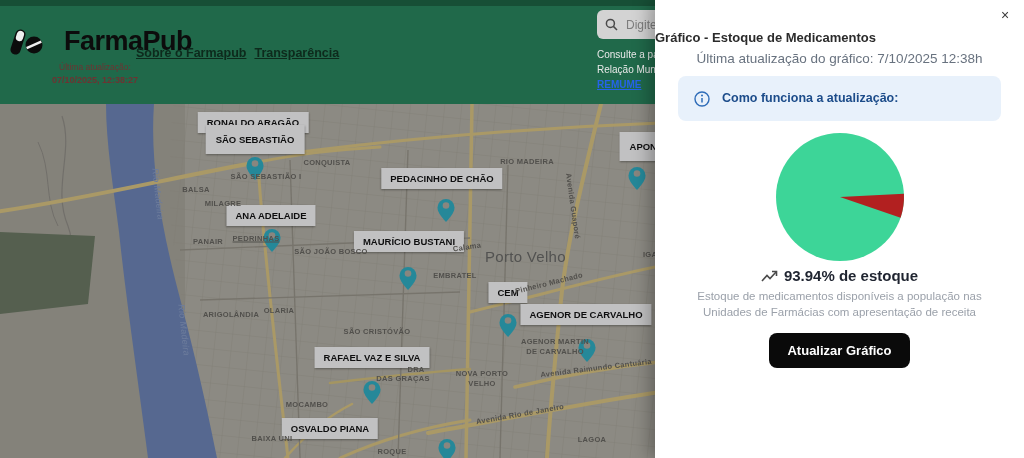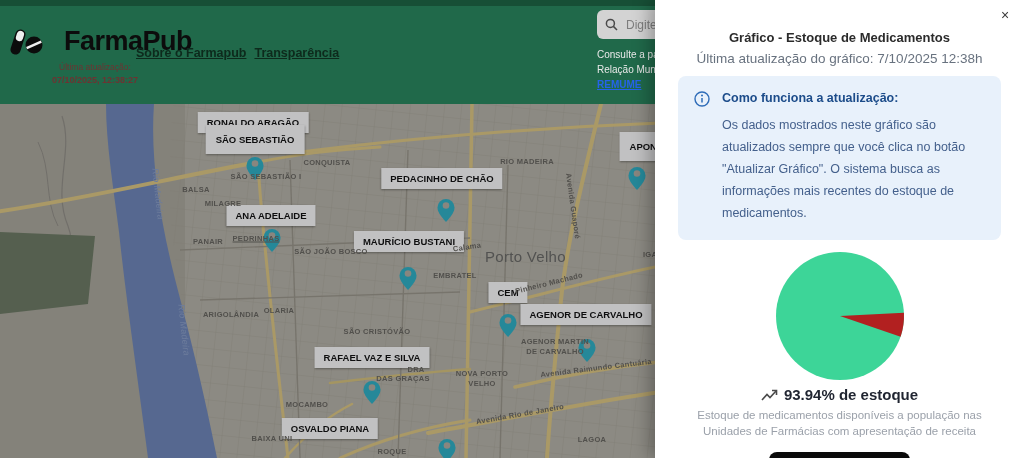--- a/index.html
+++ b/index.html
@@ -35,21 +35,21 @@
           transform-origin:center;letter-spacing:.3px;}
   .street.river-name{color:#8fa3cc;font-weight:normal;font-style:italic;font-size:9px;}
   .city-label{position:absolute;font-size:15px;color:#6b6b68;letter-spacing:.3px;}
   .map-dim{position:absolute;left:0;top:0;width:100%;height:100%;background:rgba(8,8,10,.25);pointer-events:none;}
 
   
   .panel{position:absolute;left:655px;top:0;width:369px;height:458px;background:#ffffff;
          box-shadow:-6px 0 16px rgba(0,0,0,.28);box-sizing:border-box;}
   .panel-close{position:absolute;top:6px;right:10px;font-size:14px;color:#3a3a3a;cursor:pointer;
                width:18px;height:18px;text-align:center;line-height:18px;}
-  .panel-title{margin-top:30px;text-align:center;font-size:13px;font-weight:bold;color:#2b2b2b;}
+  .panel-title{margin-top:30px;text-align:left;font-size:13px;font-weight:bold;color:#2b2b2b;}
   .panel-sub{margin-top:6px;text-align:center;font-size:13.5px;color:#68727f;}
   .infobox{position:relative;margin:10px 23px 0 23px;background:#e8f1fb;border-radius:8px;
            padding:15px 18px 16px 44px;}
   .infobox .iicon{position:absolute;left:16px;top:15px;}
   .infobox h4{margin:0;font-size:12.5px;font-weight:bold;color:#1c4c8a;}
   .infobox p{margin:10px 0 0 0;font-size:12.5px;color:#44608c;line-height:1.75;}
   .pie-wrap{margin-top:10px;display:flex;justify-content:center;}
   .stat-line{margin-top:4px;display:flex;justify-content:center;align-items:center;gap:6px;
              font-size:15px;font-weight:bold;color:#1f2430;}
   .stat-caption{margin:5px auto 0 auto;max-width:310px;text-align:center;font-size:11.5px;
@@ -244,21 +244,20 @@
 
     <div class="infobox">
       <span class="iicon">
         <svg width="16" height="16" viewBox="0 0 16 16">
           <circle cx="8" cy="8" r="7" fill="none" stroke="#2e6cb8" stroke-width="1.4"></circle>
           <line x1="8" y1="7" x2="8" y2="11.4" stroke="#2e6cb8" stroke-width="1.5"></line>
           <circle cx="8" cy="4.6" r="1" fill="#2e6cb8"></circle>
         </svg>
       </span>
       <h4>Como funciona a atualização:</h4>
-      <p>Os dados mostrados neste gráfico são atualizados sempre que você clica no botão "Atualizar Gráfico". O sistema busca as informações mais recentes do estoque de medicamentos.</p>
     </div>
 
     <div class="pie-wrap">
       <svg id="pie-svg" width="132" height="132" viewBox="0 0 132 132">
         <circle id="pie-main" cx="66" cy="66" r="64" fill="#3dd598"></circle>
         <path id="pie-wedge" d="M66,66 L129.91229022429272,62.650498800451594 A64,64 0 0 1 126.5797906973996,86.64192236830806 Z" fill="#b22020"></path>
       </svg>
     </div>
 
     <div class="stat-line">

